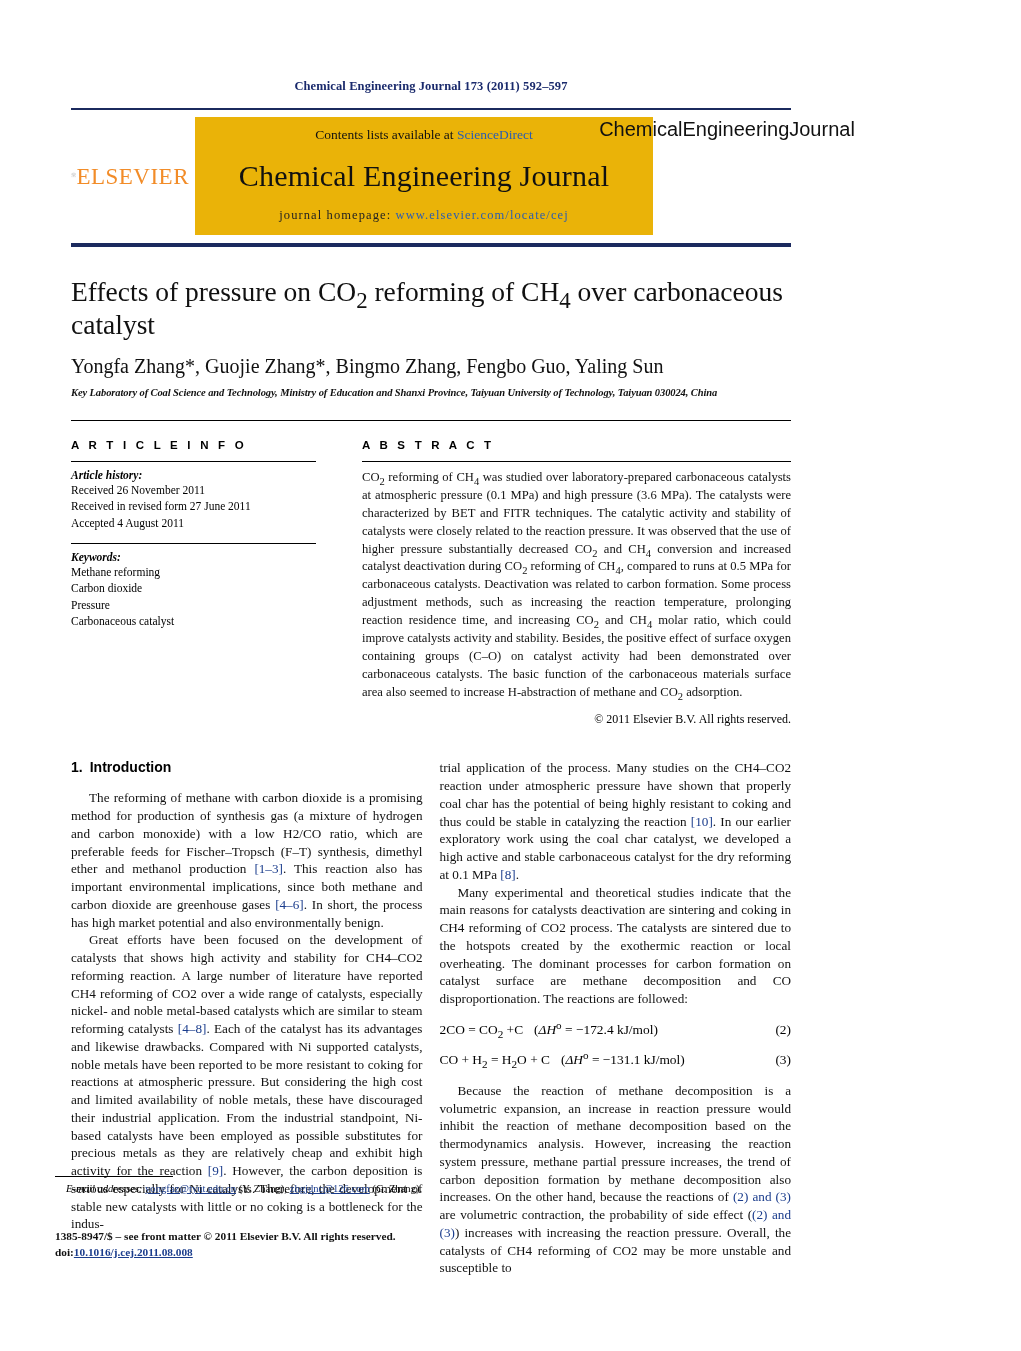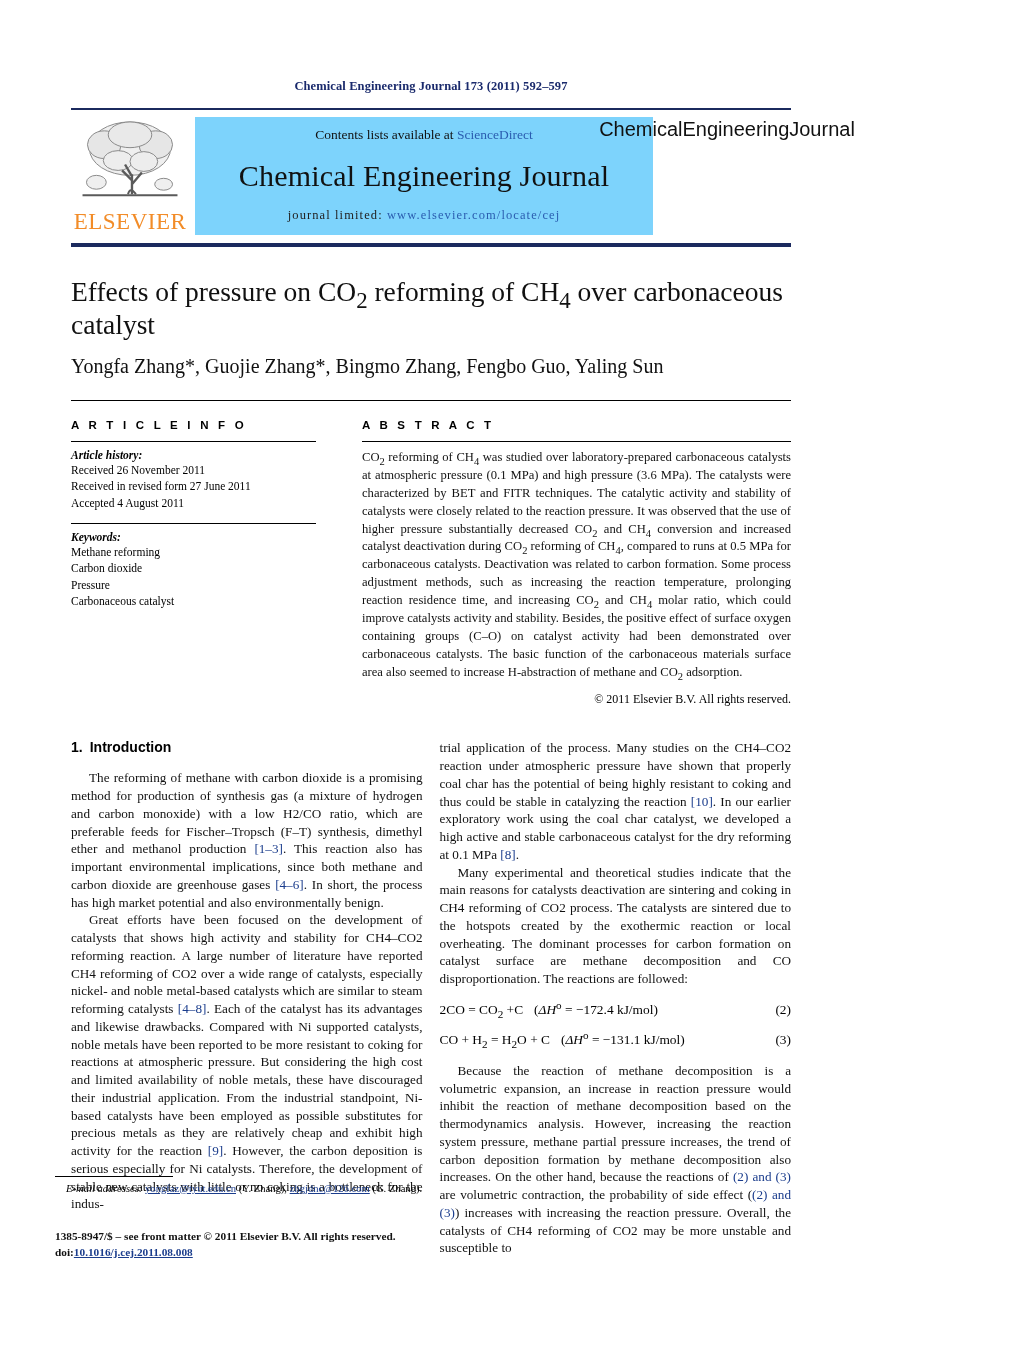--- a/index.html
+++ b/index.html
@@ -39,37 +39,37 @@
     border-top: 2.5px solid #1b2a5e;
     padding-top: 7px;
     display: flex;
     align-items: stretch;
     height: 118px;
   }
   .elsevier-logo {
     width: 118px;
     flex: 0 0 118px;
     display: flex;
-    flex-direction: column;
+    flex-direction: row;
     align-items: center;
     justify-content: flex-end;
     padding-bottom: 2px;
   }
   .tree-svg { display:block; }
   .elsevier-word {
     font-family: "Liberation Serif", serif;
     color: #F28C28;
     font-size: 23px;
     letter-spacing: .5px;
     line-height: 1;
     margin-top: 2px;
   }
   .contents-box {
     flex: 1 1 auto;
-    background: #7dd3fc;
+    background: #eab308;
     margin-left: 6px;
     margin-right: 8px;
     display: flex;
     flex-direction: column;
     align-items: center;
     justify-content: space-between;
     padding: 10px 0 12px 0;
   }
   .contents-line {
     font-size: 13.5px;
@@ -273,39 +273,40 @@
       <div class="elsevier-word">ELSEVIER</div>
     </div>
 
     <div class="contents-box">
       <div class="contents-line">
         <span>Contents lists available at</span>
         <a href="#">ScienceDirect</a>
       </div>
       <div class="journal-big-title">Chemical Engineering Journal</div>
       <div class="homepage-line">
-        <span>journal limited:</span>
+        <span>journal homepage:</span>
         <span class="url">www.elsevier.com/locate/cej</span>
       </div>
     </div>
 
     <div class="cover-title">
       <div>Chemical</div>
       <div>Engineering</div>
       <div>Journal</div>
     </div>
   </div>
 
   <div class="rule-thick"></div>
 
   <div class="title-block">
     <h1 class="article-title">
       <span>Effects of pressure on CO</span><sub>2</sub><span> reforming of CH</span><sub>4</sub><span> over carbonaceous catalyst</span>
     </h1>
     <div class="authors">Yongfa Zhang*, Guojie Zhang*, Bingmo Zhang, Fengbo Guo, Yaling Sun</div>
+    <div class="affiliation">Key Laboratory of Coal Science and Technology, Ministry of Education and Shanxi Province, Taiyuan University of Technology, Taiyuan 030024, China</div>
   </div>
 
   <div class="info-abstract">
 
     <div class="col-info">
       <div class="section-head">A R T I C L E   I N F O</div>
       <div class="hr-thin"></div>
       <div class="info-label">Article history:</div>
       <div class="info-line">Received 26 November 2011</div>
       <div class="info-line">Received in revised form 27 June 2011</div>

